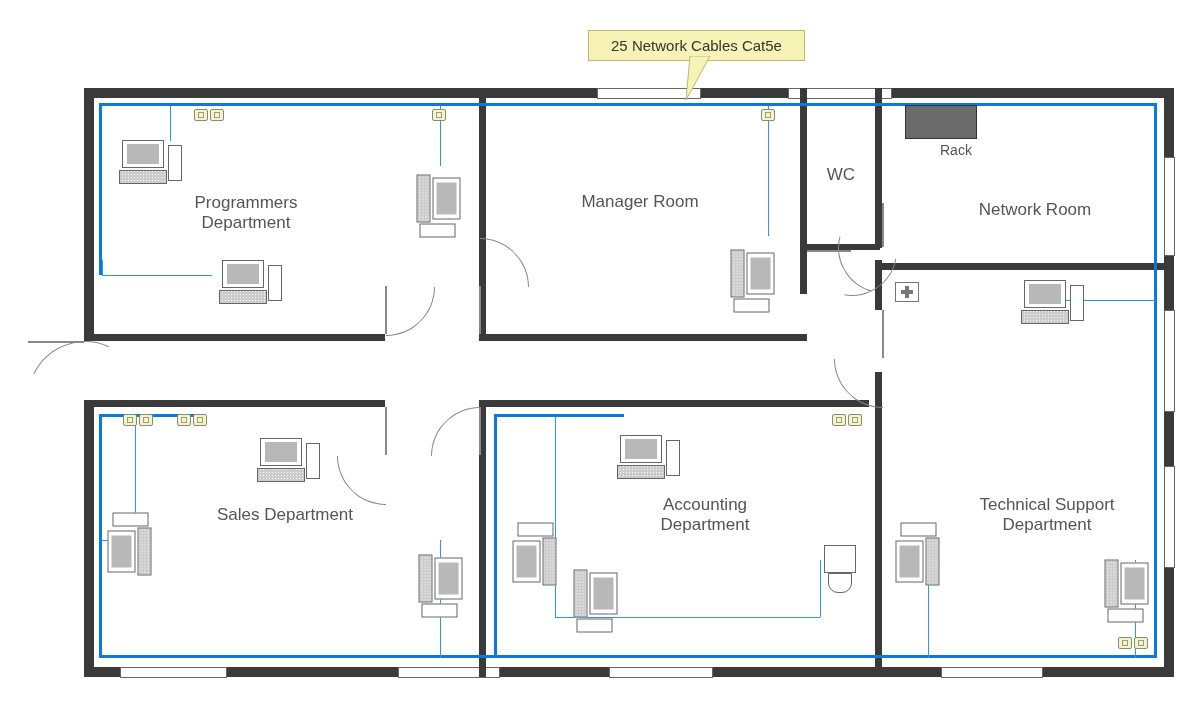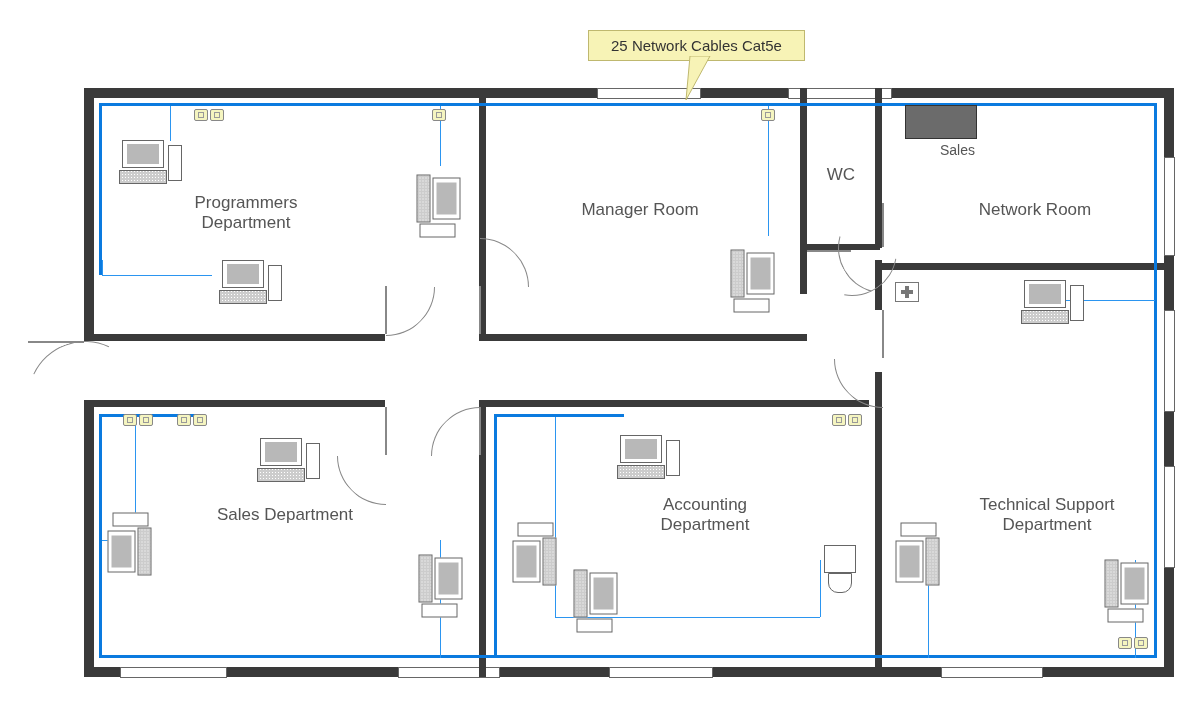--- a/index.html
+++ b/index.html
@@ -246,21 +246,21 @@
   <div class="jack small-inner" style="left:123px; top:414px;"></div>
   <div class="jack small-inner" style="left:139px; top:414px;"></div>
   <div class="jack small-inner" style="left:177px; top:414px;"></div>
   <div class="jack small-inner" style="left:193px; top:414px;"></div>
   <div class="jack small-inner" style="left:832px; top:414px;"></div>
   <div class="jack small-inner" style="left:848px; top:414px;"></div>
   <div class="jack small-inner" style="left:1118px; top:637px;"></div>
   <div class="jack small-inner" style="left:1134px; top:637px;"></div>
 
   <div class="rack" style="left:905px; top:105px; width:70px; height:32px;"></div>
-  <div class="equip-label" style="left:940px; top:142px;">Sales</div>
+  <div class="equip-label" style="left:940px; top:142px;">Rack</div>
 
   <div class="firstaid" style="left:895px; top:282px;"></div>
 
   <div class="printer" style="left:822px; top:545px;">
     <div class="body"></div>
       <div class="tray"></div>
   </div>
 
   <div class="ws" style="left:112px; top:140px;">
       <div class="monitor"></div>
@@ -348,21 +348,21 @@
   <div class="door-arc" style="left:838px; top:203px; width:88px; height:88px; transform:rotate(-120deg);"></div>
 
   <div class="door-leaf" style="left:882px; top:310px; width:2px; height:48px;"></div>
   <div class="door-arc" style="left:834px; top:310px; width:96px; height:96px; transform:rotate(-135deg);"></div>
 
   <div class="door-leaf" style="left:28px; top:341px; width:56px; height:2px;"></div>
   <div class="door-arc" style="left:28px; top:341px; width:112px; height:112px; transform:rotate(-20deg);"></div>
 
   <div class="room-label" style="left:151px; top:193px; width:190px; white-space:pre-line;">Programmers
 Department</div>
-  <div class="room-label" style="left:560px; top:200px; width:160px;">Manager Room</div>
+  <div class="room-label" style="left:560px; top:192px; width:160px;">Manager Room</div>
   <div class="room-label" style="left:821px; top:165px; width:40px;">WC</div>
   <div class="room-label" style="left:965px; top:200px; width:140px;">Network Room</div>
   <div class="room-label" style="left:185px; top:505px; width:200px;">Sales Department</div>
   <div class="room-label" style="left:620px; top:495px; width:170px; white-space:pre-line;">Accounting
 Department</div>
   <div class="room-label" style="left:952px; top:495px; width:190px; white-space:pre-line;">Technical Support
 Department</div>
 
   <div class="callout-box" style="left:588px; top:30px; width:195px;">
     <span>25 Network Cables Cat5e</span>

